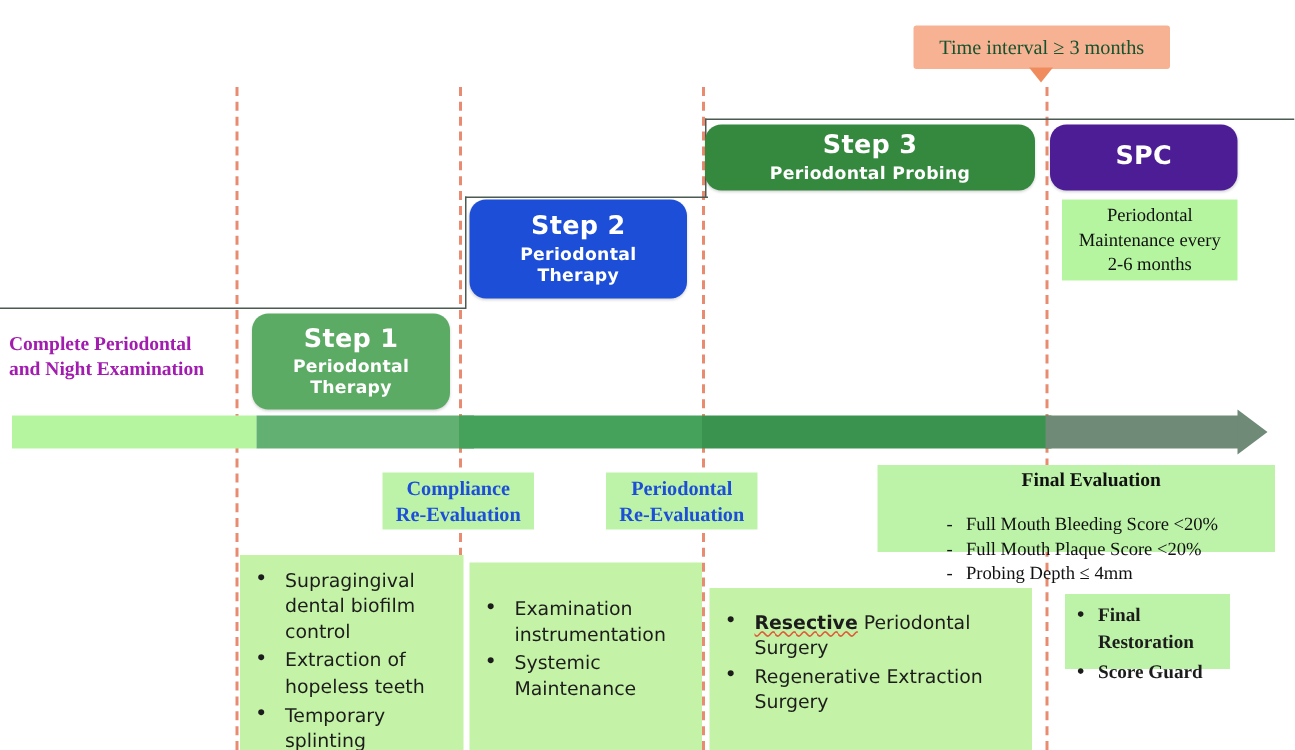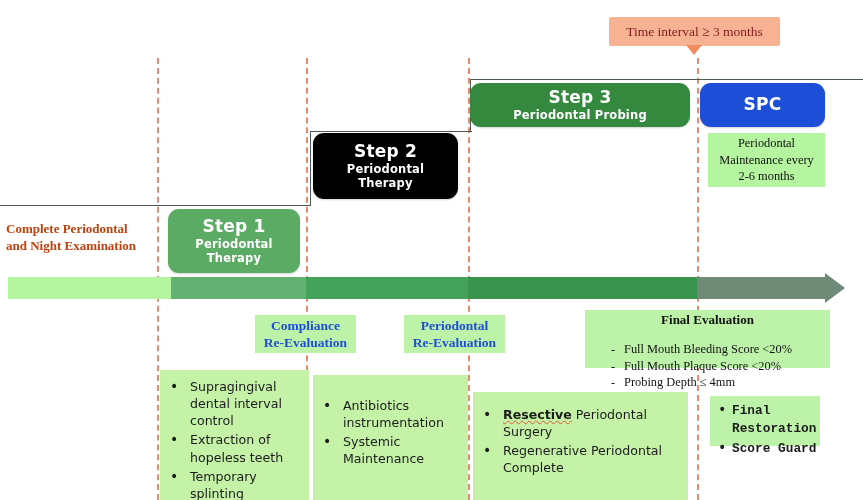--- a/index.html
+++ b/index.html
@@ -26,29 +26,29 @@
     letter-spacing:.2px;
     box-shadow:0 1px 2px rgba(0,0,0,.18);
   }
   .step .t1{font-weight:bold;line-height:1.12;}
   .step .t2{font-weight:600;line-height:1.22;}
 
   #step1{left:168px;top:209px;width:132px;height:64px;background:#5cab64;}
   #step1 .t1{font-size:17px;}
   #step1 .t2{font-size:11.5px;}
 
-  #step2{left:313px;top:133px;width:145px;height:66px;background:#000000;}
+  #step2{left:313px;top:133px;width:145px;height:66px;background:#1d4ed8;}
   #step2 .t1{font-size:17px;}
   #step2 .t2{font-size:11.5px;}
 
   #step3{left:470px;top:83px;width:220px;height:44px;background:#35893f;}
   #step3 .t1{font-size:17px;}
   #step3 .t2{font-size:11.5px;}
 
-  #spc{left:700px;top:83px;width:125px;height:44px;background:#1d4ed8;}
+  #spc{left:700px;top:83px;width:125px;height:44px;background:#4c1d95;}
   #spc .t1{font-size:17px;}
 
   
   .greenbox{
     position:absolute;background:#b6f5a0;
     font-family:"Liberation Serif",serif;color:#111;
   }
   .greenbox.center{display:flex;flex-direction:column;align-items:center;justify-content:center;text-align:center;}
 
   
@@ -60,76 +60,76 @@
   .bulletbox li{position:relative;padding-left:30px;margin:0 0 2px 0;}
   .bulletbox li:before{
     content:"\2022";position:absolute;left:10px;top:-1px;font-size:14px;line-height:inherit;
   }
 
   
   #timebox{
     position:absolute;left:609px;top:17px;width:171px;height:29px;
     background:#f7b293;border-radius:2px;
     display:flex;align-items:center;justify-content:center;
-    font-family:"Liberation Serif",serif;font-size:13.5px;color:#7f1d1d;
+    font-family:"Liberation Serif",serif;font-size:13.5px;color:#14532d;
   }
   #timearrow{
     position:absolute;left:686px;top:45px;width:0;height:0;
     border-left:8px solid transparent;border-right:8px solid transparent;
     border-top:10px solid #f08b5e;
   }
 
   
   #timeline{position:absolute;left:0;top:277px;width:863px;height:22px;}
   .tlseg{position:absolute;top:0;height:22px;}
   #tlarrow{
     position:absolute;top:-4px;left:825px;width:0;height:0;
     border-top:15px solid transparent;border-bottom:15px solid transparent;
     border-left:20px solid #6f8a76;
   }
 
   
   #lead{
     position:absolute;left:6px;top:220px;width:150px;
     font-family:"Liberation Serif",serif;font-weight:bold;font-size:13px;
-    line-height:1.32;color:#c2410c;
+    line-height:1.32;color:#a21caf;
   }
 
   
   .reeval{
     position:absolute;background:#bdf3a8;
     font-family:"Liberation Serif",serif;font-weight:bold;font-size:13.5px;
     color:#1d4ed8;line-height:1.28;text-align:center;
     display:flex;flex-direction:column;align-items:center;justify-content:center;
   }
   #compliance{left:255px;top:315px;width:101px;height:38px;}
   #perioreeval{left:404px;top:315px;width:101px;height:38px;}
 
   
   #finaleval{
     position:absolute;left:585px;top:310px;width:245px;height:58px;
     background:#bdf3a8;font-family:"Liberation Serif",serif;color:#111;
-    font-size:12.4px;line-height:1.32;
+    font-size:12.4px;line-height:1.32;padding-left:20px;
   }
   #finaleval .fe-title{font-weight:bold;text-align:center;font-size:13px;margin:1px 0 0 0;}
   #finaleval ul{margin:13px;padding:0;list-style:none;}
   #finaleval li{position:relative;padding-left:26px;}
   #finaleval li:before{content:"-";position:absolute;left:13px;top:0;}
 
   
   #maintenance{
     left:708px;top:133px;width:117px;height:54px;
     font-size:12.4px;line-height:1.33;
   }
 
   
   #bl1{left:160px;top:370px;width:149px;height:130px;font-size:12.6px;line-height:1.36;padding-top:8px;}
   #bl2{left:313px;top:375px;width:155px;height:125px;font-size:12.6px;line-height:1.36;padding-top:22px;}
   #bl3{left:473px;top:392px;width:215px;height:100px;font-size:12.6px;line-height:1.36;padding-top:14px;}
-  #bl4{left:710px;top:396px;width:110px;height:44px;font-family:Liberation Mono, monospace;font-weight:bold;font-size:12.8px;line-height:1.4;padding-top:6px;background:#bdf3a8;}
+  #bl4{left:710px;top:396px;width:110px;height:44px;font-family:Liberation Serif, serif;font-weight:bold;font-size:12.8px;line-height:1.4;padding-top:6px;background:#bdf3a8;}
   #bl4 li{padding-left:22px;}
   #bl4 li:before{left:8px;}
 
   .squiggle{
     text-decoration:underline;
     text-decoration-style:wavy;
     text-decoration-color:#e05a3a;
     text-decoration-thickness:1px;
     font-weight:bold;
   }
@@ -210,37 +210,37 @@
     <div class="fe-title">Final Evaluation</div>
     <ul>
       <li>Full Mouth Bleeding Score &lt;20%</li>
       <li>Full Mouth Plaque Score &lt;20%</li>
       <li>Probing Depth ≤ 4mm</li>
     </ul>
   </div>
 
   <div class="bulletbox" id="bl1">
     <ul>
-      <li>Supragingival dental interval control</li>
+      <li>Supragingival dental biofilm control</li>
       <li>Extraction of hopeless teeth</li>
       <li>Temporary splinting</li>
     </ul>
   </div>
 
   <div class="bulletbox" id="bl2">
     <ul>
-      <li>Antibiotics instrumentation</li>
+      <li>Examination instrumentation</li>
       <li>Systemic Maintenance</li>
     </ul>
   </div>
 
   <div class="bulletbox" id="bl3">
     <ul>
       <li><span class="squiggle">Resective</span> Periodontal Surgery</li>
-      <li>Regenerative Periodontal Complete</li>
+      <li>Regenerative Extraction Surgery</li>
     </ul>
   </div>
 
   <div class="bulletbox" id="bl4">
     <ul>
       <li>Final Restoration</li>
       <li>Score Guard</li>
     </ul>
   </div>
 

